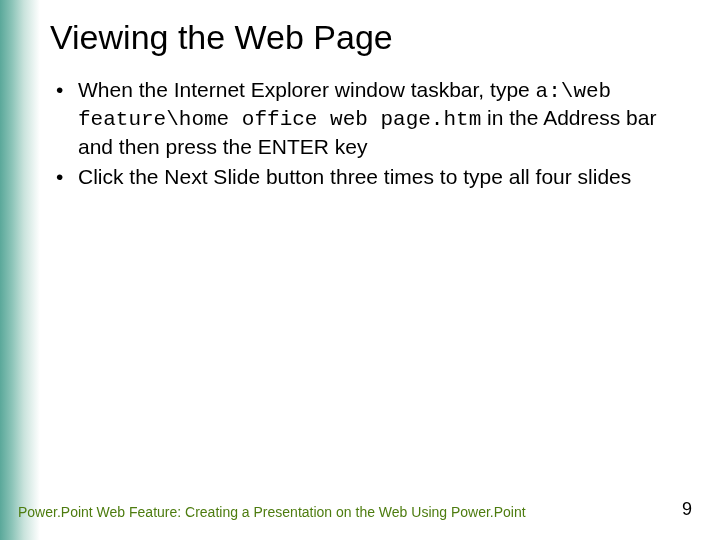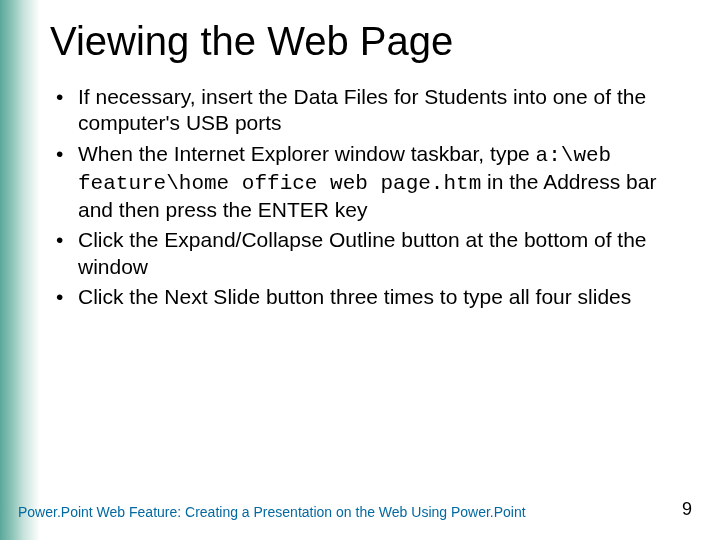--- a/index.html
+++ b/index.html
@@ -26,21 +26,21 @@
     z-index: 0;
   }
   .content {
     position: relative;
     z-index: 1;
     padding: 18px 30px 0 50px;
     box-sizing: border-box;
     height: 100%;
   }
   .title {
-    font-size: 40px;
+    font-size: 34px;
     line-height: 1.15;
     color: #000;
     margin: 0 0 20px 0;
     font-weight: normal;
   }
   .bullets {
     margin: 0;
     padding-left: 28px;
     list-style: none;
   }
@@ -60,21 +60,21 @@
     font-size: 21px;
   }
   .mono {
     font-family: "Courier New", Courier, monospace;
   }
   .footer {
     position: absolute;
     left: 18px;
     bottom: 20px;
     font-size: 14px;
-    color: #0369a1;
+    color: #4d7c0f;
   }
   .page-num {
     position: absolute;
     right: 28px;
     bottom: 20px;
     font-size: 18px;
     color: #000;
   }
 </style>
 </head>
@@ -82,27 +82,21 @@
 
 <div class="gradient-edge"></div>
 
 <div class="content">
   <h1 class="title">
     <span>Viewing the Web Page</span><br>
   </h1>
 
   <ul class="bullets">
     <li>
-      <span>If necessary, insert the Data Files for Students into one of the computer's USB ports</span>
-    </li>
-    <li>
       <span>When the Internet Explorer window taskbar, type </span><span class="mono">a:\web feature\home office web page.htm</span><span> in the Address bar and then press the ENTER key</span>
-    </li>
-    <li>
-      <span>Click the Expand/Collapse Outline button at the bottom of the window</span>
     </li>
     <li>
       <span>Click the Next Slide button three times to type all four slides</span>
     </li>
   </ul>
 </div>
 
 <div class="footer">Power.Point Web Feature: Creating a Presentation on the Web Using Power.Point</div>
 <div class="page-num">9</div>
 

